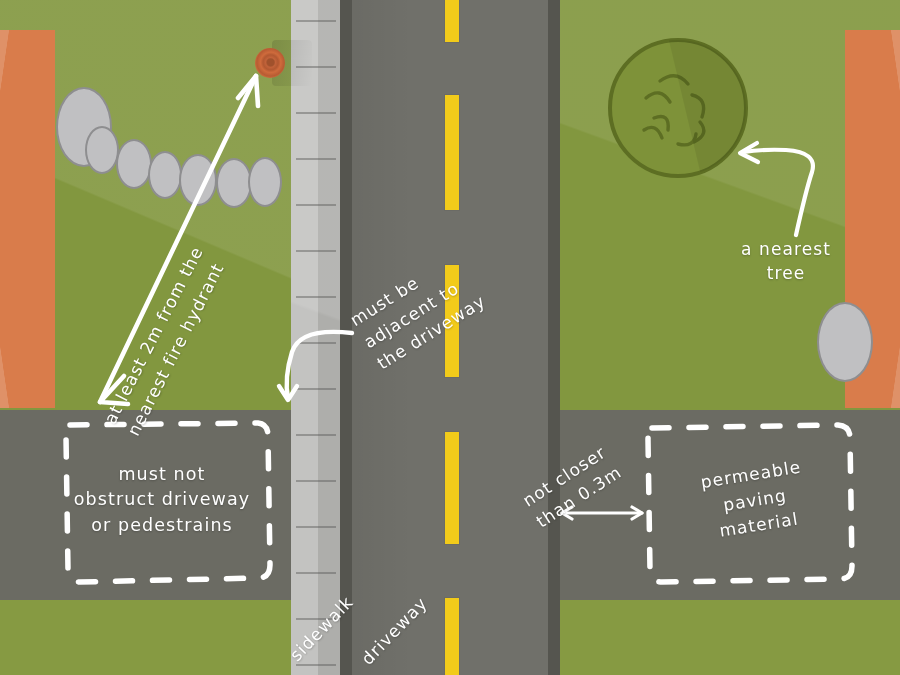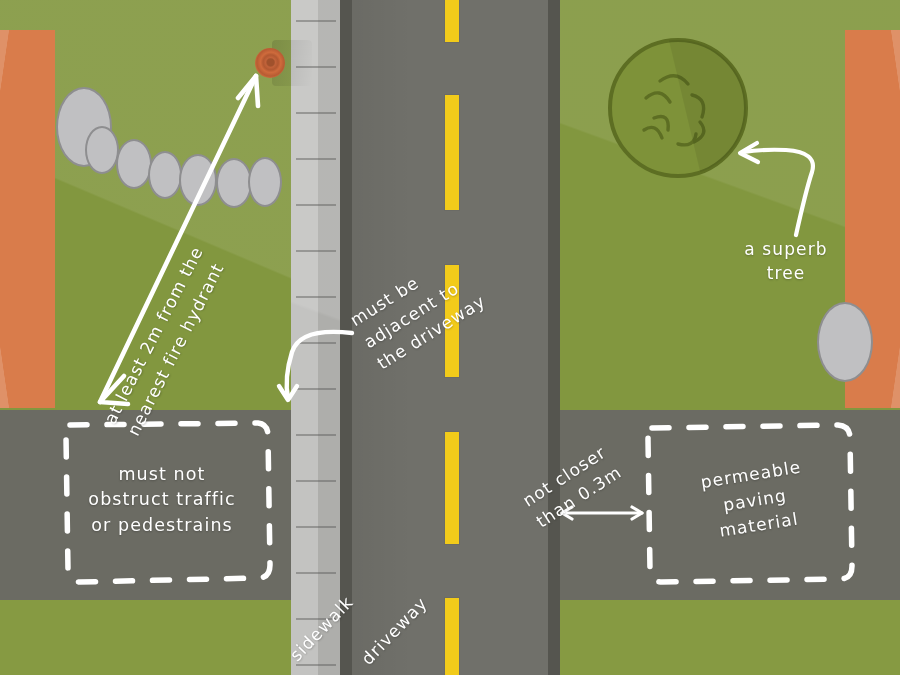--- a/index.html
+++ b/index.html
@@ -275,30 +275,30 @@
       <path d="M632 507 L642 513 L632 519"></path>
     </g>
 
     <g stroke="#ffffff" stroke-width="4.2" stroke-linecap="round" stroke-linejoin="round" fill="none">
       <path d="M796 235 Q806 190 812 172 Q818 152 786 150 Q762 149 744 152"></path>
       <path d="M757 143 L740 153 L758 162"></path>
     </g>
   </svg>
 
   <div class="label lbl-obstruct">must not
-obstruct traffic
+obstruct driveway
 or pedestrains</div>
   <div class="label lbl-permeable">permeable
 paving
 material</div>
   <div class="label lbl-hydrant">at least 2m from the
 nearest fire hydrant</div>
   <div class="label lbl-adjacent">must be
 adjacent to
 the driveway</div>
   <div class="label lbl-notcloser">not closer
 than 0.3m</div>
-  <div class="label lbl-tree">a superb
+  <div class="label lbl-tree">a nearest
 tree</div>
   <div class="label lbl-sidewalk">sidewalk</div>
   <div class="label lbl-driveway">driveway</div>
 
 </div>
 
 </body></html>

